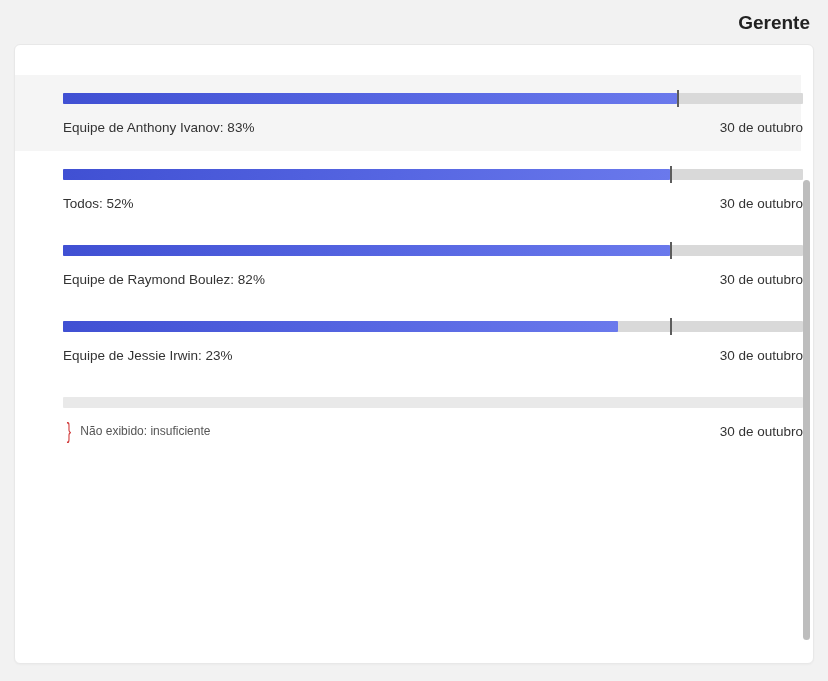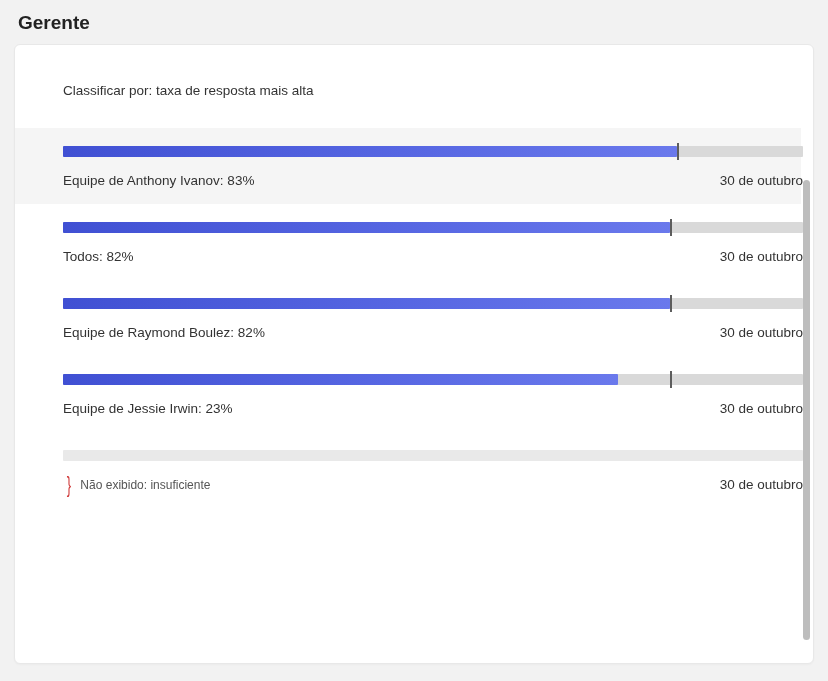--- a/index.html
+++ b/index.html
@@ -8,20 +8,21 @@
       background: #f2f2f2;
       width: 828px;
       height: 681px;
       overflow: hidden;
     }
     .page-title {
       font-size: 19px;
       font-weight: 600;
       color: #222;
       padding: 12px 18px 10px;
+      text-align: right;
     }
     .card {
       background: #fff;
       margin: 0 14px 14px 14px;
       border-radius: 6px;
       border: 1px solid #e8e8e8;
       box-shadow: 0 1px 2px rgba(0,0,0,0.03);
       height: 620px;
       position: relative;
       overflow: hidden;
@@ -62,21 +63,21 @@
     .bar-marker {
       position: absolute;
       top: -3px;
       bottom: -3px;
       width: 2px;
       background: #5d5d5d;
     }
     .row-labels {
       display: flex;
       justify-content: space-between;
-      align-items: center;
+      align-items: flex-start;
       width: 740px;
       font-size: 13.5px;
       color: #333;
     }
     .row-left {
       display: flex;
       align-items: center;
       gap: 4px;
     }
     .annot-brace {
@@ -106,24 +107,20 @@
     }
   </style>
 </head>
 <body>
 
 <div class="page-title">Gerente</div>
 
 <div class="card">
   <div class="card-inner">
 
-    <div class="sort-line">
-      <span>Classificar por:</span>
-      <span>taxa de resposta mais alta</span>
-    </div>
 
     <div class="rows-wrap">
 
       <div class="row highlight">
         <div class="bar-track">
           <div class="bar-fill" style="width:83%"></div>
           <div class="bar-marker" style="left:83%"></div>
         </div>
         <div class="row-labels">
           <div class="row-left">
@@ -133,21 +130,21 @@
         </div>
       </div>
 
       <div class="row">
         <div class="bar-track">
           <div class="bar-fill" style="width:82%"></div>
           <div class="bar-marker" style="left:82%"></div>
         </div>
         <div class="row-labels">
           <div class="row-left">
-            <span>Todos: 82%</span>
+            <span>Todos: 52%</span>
           </div>
           <span class="right-date">30 de outubro</span>
         </div>
       </div>
 
       <div class="row">
         <div class="bar-track">
           <div class="bar-fill" style="width:82%"></div>
           <div class="bar-marker" style="left:82%"></div>
         </div>

